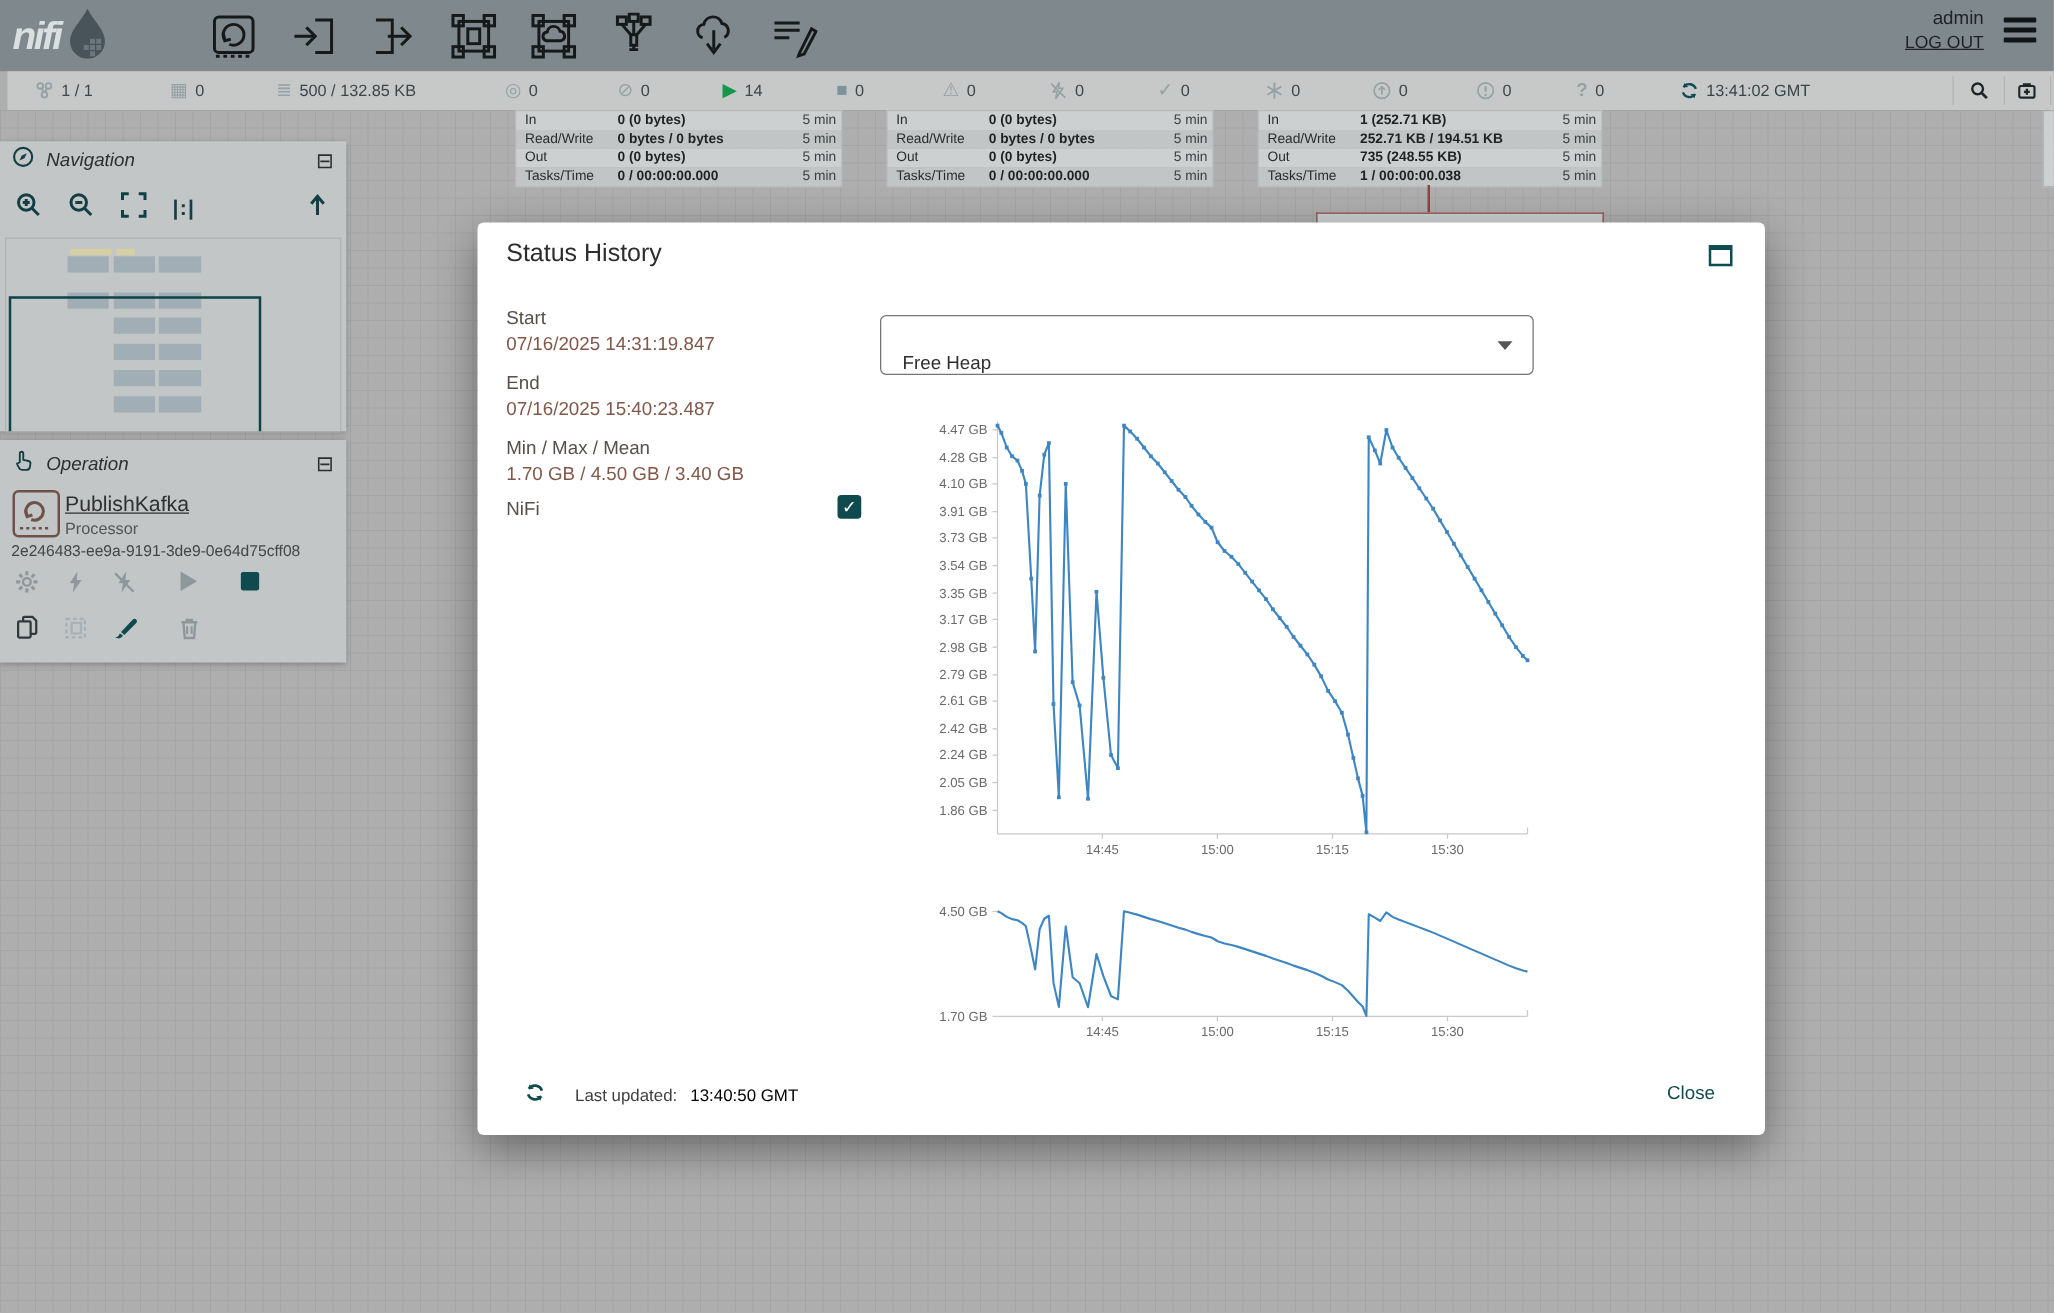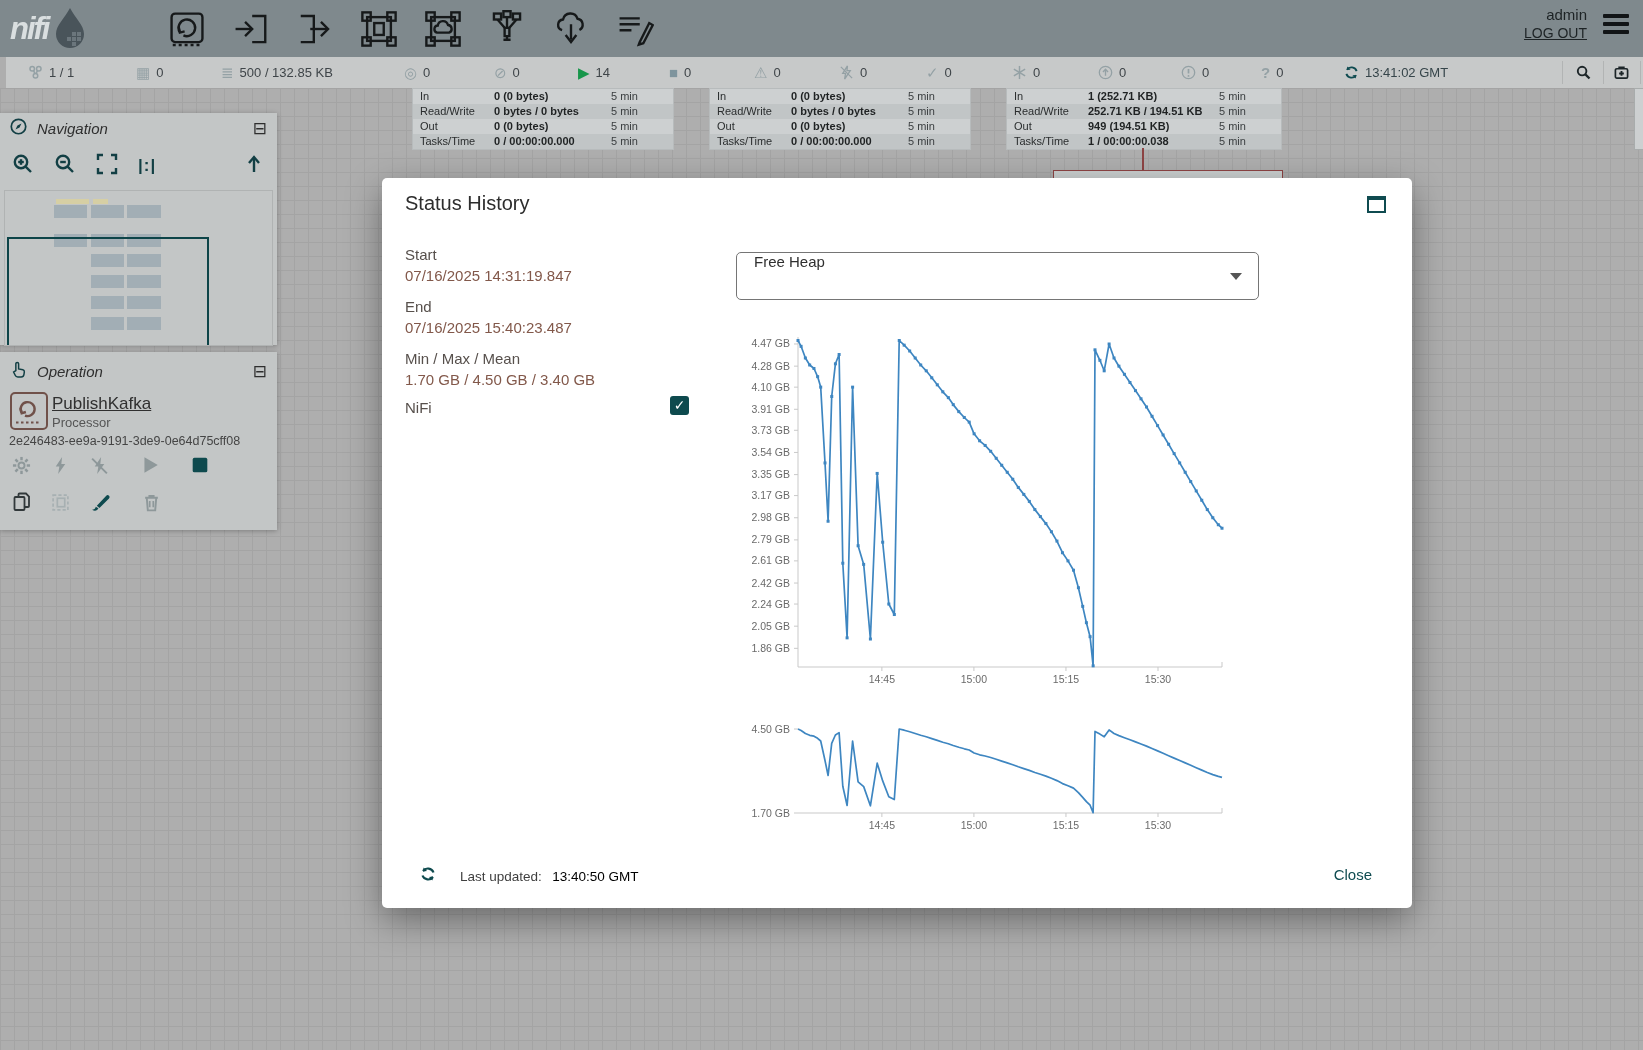--- a/index.html
+++ b/index.html
@@ -32,21 +32,21 @@
     background-image:linear-gradient(#a4a4a4 1px,transparent 1px),linear-gradient(90deg,#a4a4a4 1px,transparent 1px);
     background-size:14px 14px;background-color:#aeaeae;}
 
   
   .stat-table{position:absolute;border:1px solid #b7bbbc;font-size:11px;}
   .stat-row{display:flex;height:15px;line-height:15px;}
   .stat-row:nth-child(odd){background:#cdd0d1;}
   .stat-row:nth-child(even){background:#c1c5c6;}
   .st-label{width:74px;padding-left:7px;color:#2a2d2e;}
   .st-value{flex:1;color:#1f2223;font-weight:bold;}
-  .st-win{width:46px;text-align:left;padding-right:16px;color:#3a3e40;}
+  .st-win{width:46px;text-align:right;padding-right:4px;color:#3a3e40;}
 
   .frag{position:absolute;background:#bfc3c4;border:1px solid #a8acac;}
   .frag-blue{position:absolute;width:7px;height:2px;background:#3e86c1;}
 
   
   .panel{position:absolute;background:#c3c6c6;box-shadow:0 1px 5px rgba(0,0,0,.28);}
   .panel-head{display:flex;align-items:center;height:30px;padding:0 10px;}
   .panel-title{font-size:15px;font-weight:500;color:#2f2f2f;margin-left:10px;flex:1;font-style:italic;}
   .panel-collapse{font-size:17px;color:#2e2e2e;cursor:pointer;line-height:1;}
   .nav-tools{display:flex;align-items:center;gap:20px;padding:10px 12px 6px 12px;}
@@ -66,21 +66,21 @@
   .op-type{position:absolute;left:52px;top:63px;font-size:13px;color:#555;}
   .op-id{position:absolute;left:9px;top:82px;font-size:12.5px;color:#454545;}
 
   
   .dialog{left:382px;top:178px;width:1030px;height:730px;background:#fff;border-radius:5px;box-shadow:0 12px 36px rgba(0,0,0,.4);}
   .dlg-title{position:absolute;left:23px;top:14px;font-size:20px;font-weight:500;color:#2d2d2d;}
   .dlg-max{position:absolute;right:26px;top:18px;width:15px;height:11px;border:2px solid #0f4b50;border-top-width:4px;cursor:pointer;}
   .fld-label{font-size:15px;color:#57504c;}
   .fld-value{font-size:15px;color:#82584a;margin-top:4px;}
   .fld{position:absolute;left:23px;}
-  .dd{position:absolute;left:354px;top:74px;width:521px;height:46px;border:1px solid #757575;border-radius:5px;display:flex;align-items:flex-start;cursor:pointer;background:#fff;}
+  .dd{position:absolute;left:322px;top:74px;width:521px;height:46px;border:1px solid #757575;border-radius:5px;display:flex;align-items:flex-end;cursor:pointer;background:#fff;}
   .dd-text{margin-left:17px;font-size:15px;color:#2f2f2f;}
   .dd-caret{position:absolute;right:16px;top:20px;width:0;height:0;border-left:6px solid transparent;border-right:6px solid transparent;border-top:7px solid #555;}
   .chk{position:absolute;left:288px;top:218px;width:19px;height:19px;background:#0e4a4e;border-radius:3px;color:#fff;font-size:14px;text-align:center;line-height:19px;cursor:pointer;}
   .dlg-footer-label{font-size:13.5px;color:#3f3f3f;}
   .dlg-footer-value{font-size:13.5px;color:#000000;text-align:center;}
   .close-btn{position:absolute;right:40px;top:688px;font-size:15px;color:#0f4b50;font-weight:500;cursor:pointer;}
   .refresh-wrap{position:absolute;left:38px;top:688px;display:flex;align-items:center;gap:24px;}
   .tick{font-size:10.5px;fill:#6a6a6a;font-family:"Liberation Sans",sans-serif;}
   .axis{stroke:#c9c9c9;stroke-width:1;}
   svg text{user-select:none;}
@@ -346,21 +346,21 @@
       <span class="st-value">1 (252.71 KB)</span>
       <span class="st-win">5 min</span>
     </div>
   <div class="stat-row">
       <span class="st-label">Read/Write</span>
       <span class="st-value">252.71 KB / 194.51 KB</span>
       <span class="st-win">5 min</span>
     </div>
   <div class="stat-row">
       <span class="st-label">Out</span>
-      <span class="st-value">949 (194.51 KB)</span>
+      <span class="st-value">735 (248.55 KB)</span>
       <span class="st-win">5 min</span>
     </div>
   <div class="stat-row">
       <span class="st-label">Tasks/Time</span>
       <span class="st-value">1 / 00:00:00.038</span>
       <span class="st-win">5 min</span>
     </div>
 </div>
 
 <div class="abs" style="left:1142px;top:148px;width:2px;height:22px;background:#8d4444;"></div>

